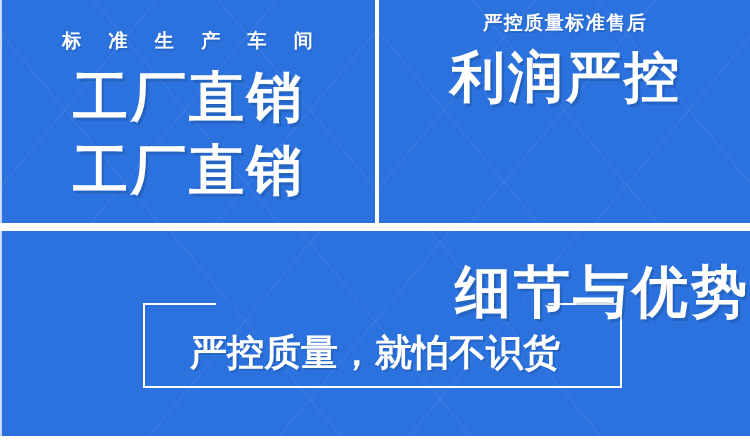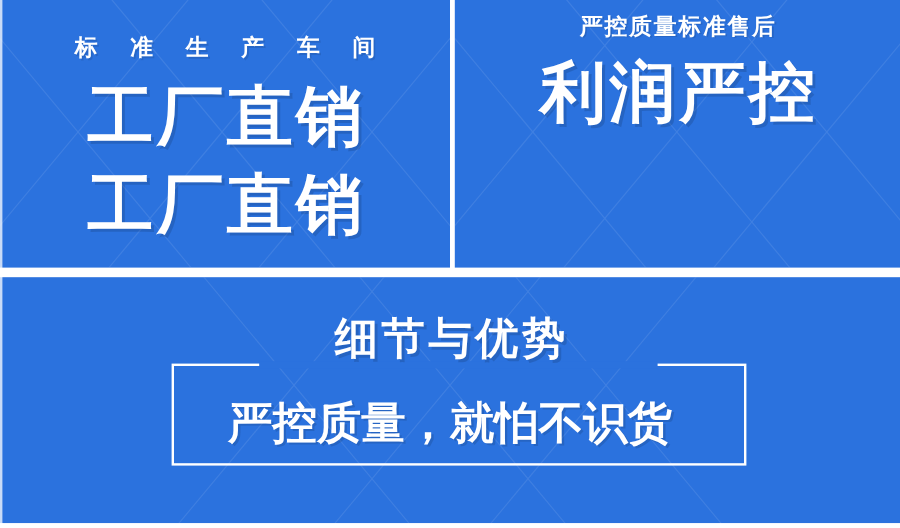--- a/index.html
+++ b/index.html
@@ -108,23 +108,23 @@
     width: 332px;
     height: 6px;
     background: #2B72DE;
   }
 
   .bottom-title {
     position: absolute;
     left: 0;
     top: 33px;
     width: 750px;
-    text-align: center;
+    text-align: right;
     color: #ffffff;
-    font-size: 36px;
+    font-size: 56px;
     font-weight: bold;
     line-height: 1;
     letter-spacing: 3px;
     text-indent: 3px;
     white-space: nowrap;
     text-shadow: 2.5px 2.5px 0 rgba(0,0,0,0.13);
   }
 
   .bottom-subtitle {
     position: absolute;

